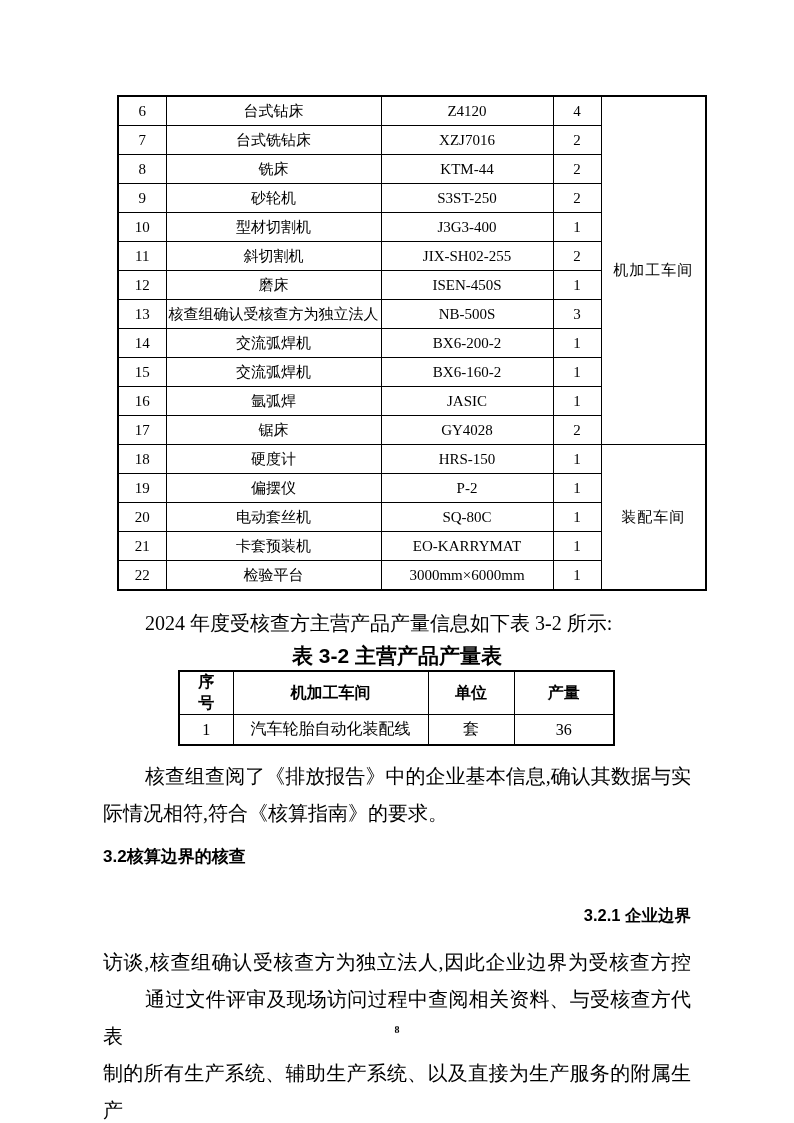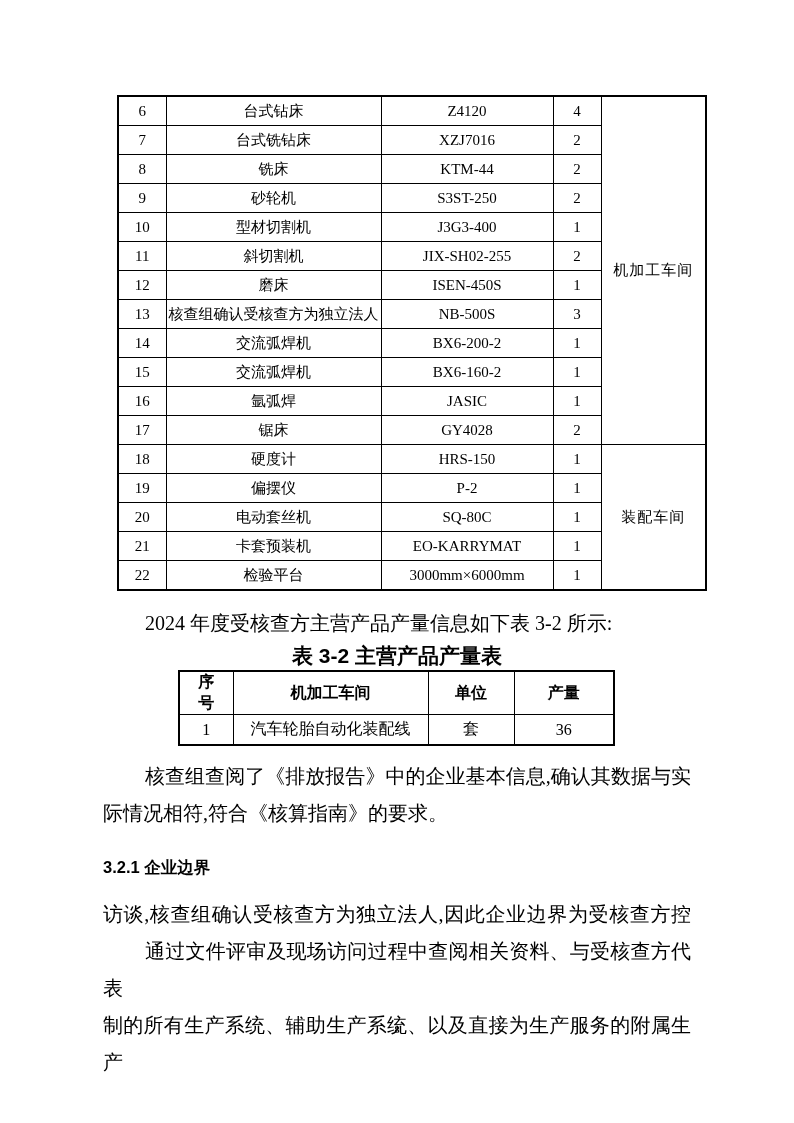--- a/index.html
+++ b/index.html
@@ -72,21 +72,21 @@
   }
   .product td { height: 29px; font-size: 16px; }
 
   
   .h2, .h3 {
     font-family: "Liberation Sans", "DejaVu Sans", sans-serif;
     font-weight: bold;
     line-height: 30px;
   }
   .h2 { margin-top: 10px; font-size: 17px; }
-  .h3 { margin-top: 20px; font-size: 16.5px; }
+  .h3 { margin-top: 28px; font-size: 16.5px; text-align: right; }
 
   
   .footer {
     position: absolute;
     left: 0; top: 1024px; width: 794px;
     text-align: center;
     font-size: 10px;
     font-weight: bold;
     font-family: "Liberation Serif", "DejaVu Serif", serif;
   }
@@ -240,20 +240,21 @@
           <td>36</td>
         </tr>
       </tbody>
     </table>
 
     <div class="para p-review">
       <div class="line indent just">核查组查阅了《排放报告》中的企业基本信息,确认其数据与实</div>
       <div class="line">际情况相符,符合《核算指南》的要求。</div>
     </div>
 
+    <div class="h2">3.2核算边界的核查</div>
     <div class="h3">3.2.1 企业边界</div>
 
     <div class="para p-boundary">
       <div class="line just">访谈,核查组确认受核查方为独立法人,因此企业边界为受核查方控</div>
       <div class="line indent just">通过文件评审及现场访问过程中查阅相关资料、与受核查方代表</div>
       <div class="line just">制的所有生产系统、辅助生产系统、以及直接为生产服务的附属生产</div>
     </div>
 
   </div>
 

